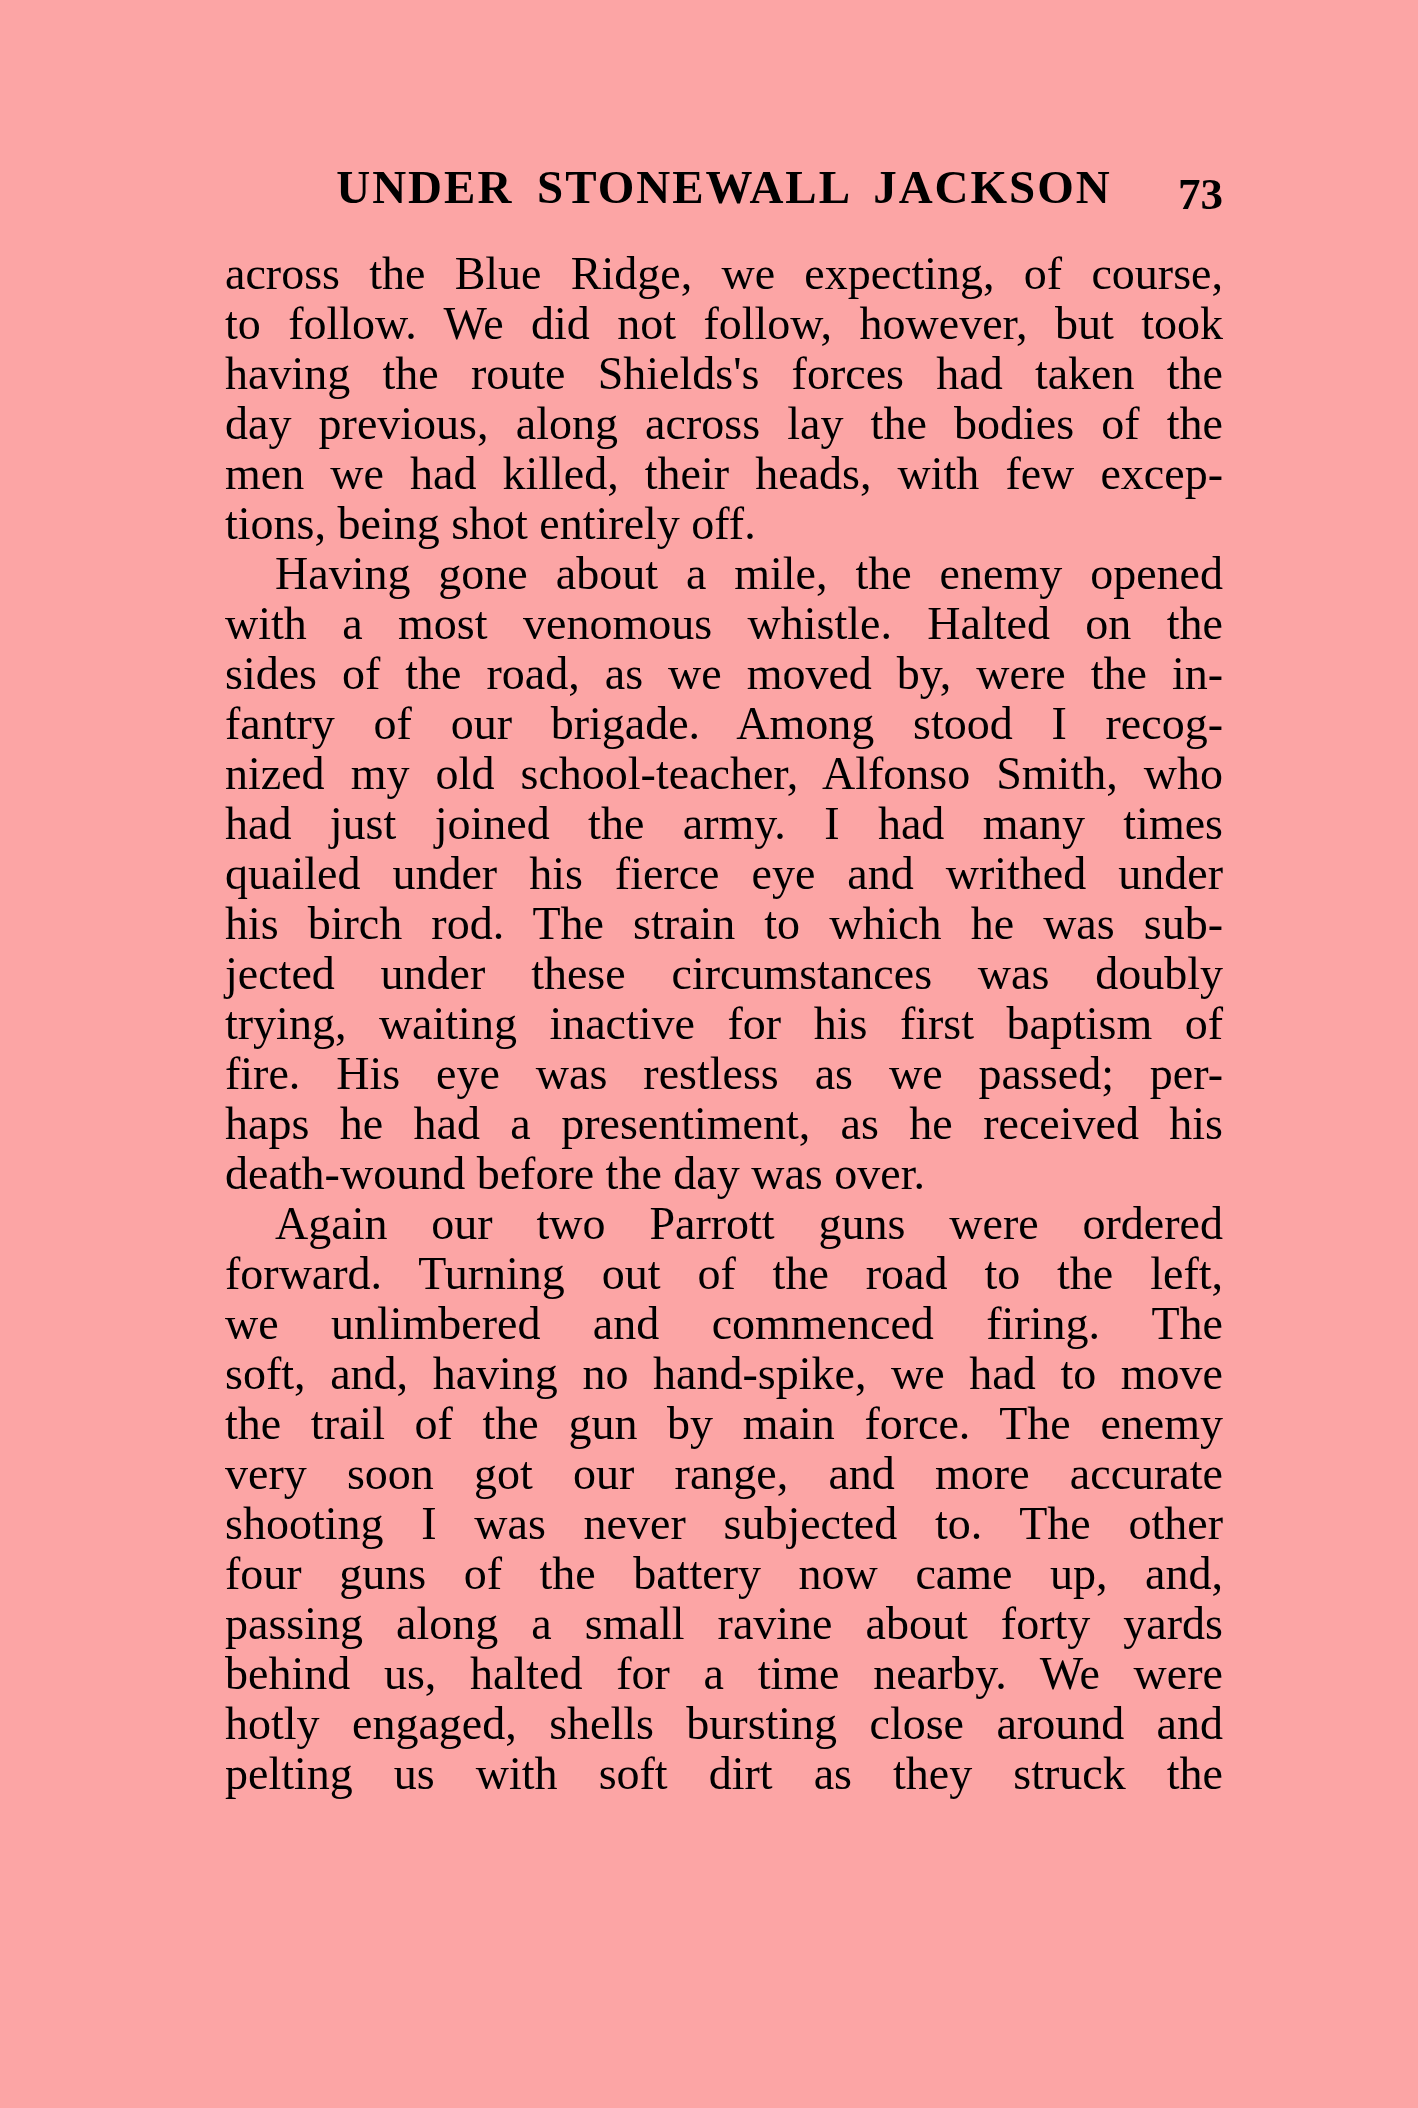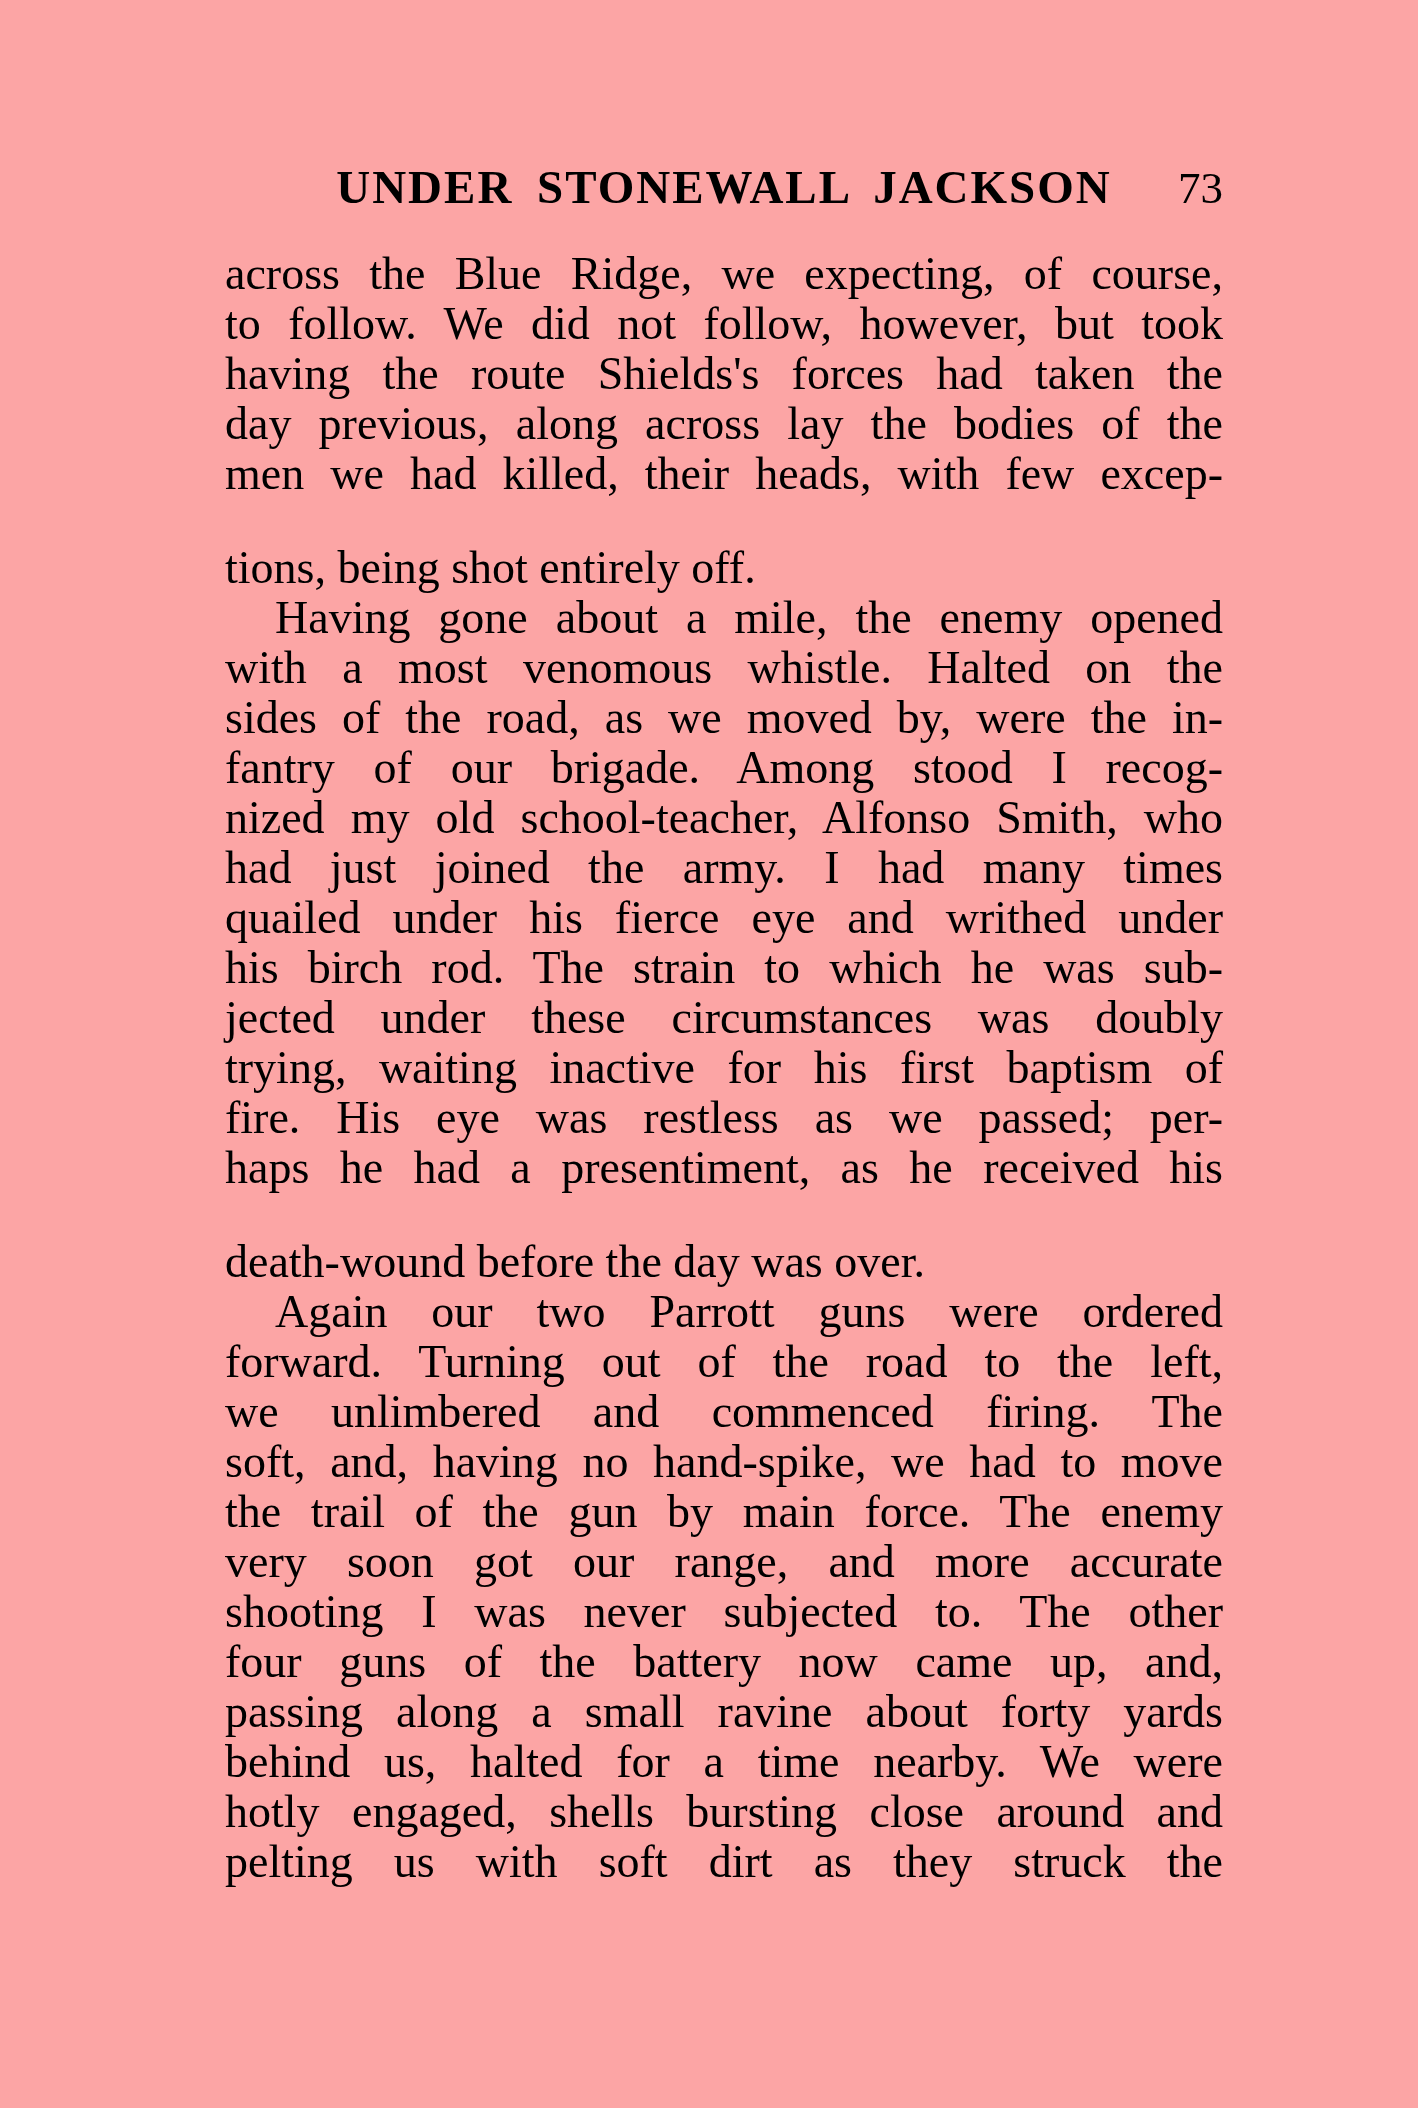--- a/index.html
+++ b/index.html
@@ -32,22 +32,22 @@
     text-align: center;
     font-weight: bold;
     font-size: 47px;
     letter-spacing: 2px;
     word-spacing: 10px;
     white-space: nowrap;
   }
   .folio {
     position: absolute;
     right: 0;
-    top: 2px;
-    font-weight: normal;
+    top: 8px;
+    font-weight: bold;
     font-size: 45px;
   }
   
   .page-body {
     position: absolute;
     left: 225px;
     top: 249px;
     width: 998px;
     font-size: 46px;
     line-height: 50px;
@@ -56,21 +56,20 @@
     text-align: justify;
     text-align-last: justify;
     white-space: normal;
     height: 50px;
   }
   .line.indent {
     text-indent: 50px;
   }
   .line.flushlast {
     text-align-last: left;
-    margin-top: 44px;
   }
 </style>
 </head>
 <body>
 
 <div class="page">
 
   <div class="running-head">
     <div class="running-title">UNDER STONEWALL JACKSON</div>
     <div class="folio">73</div>

